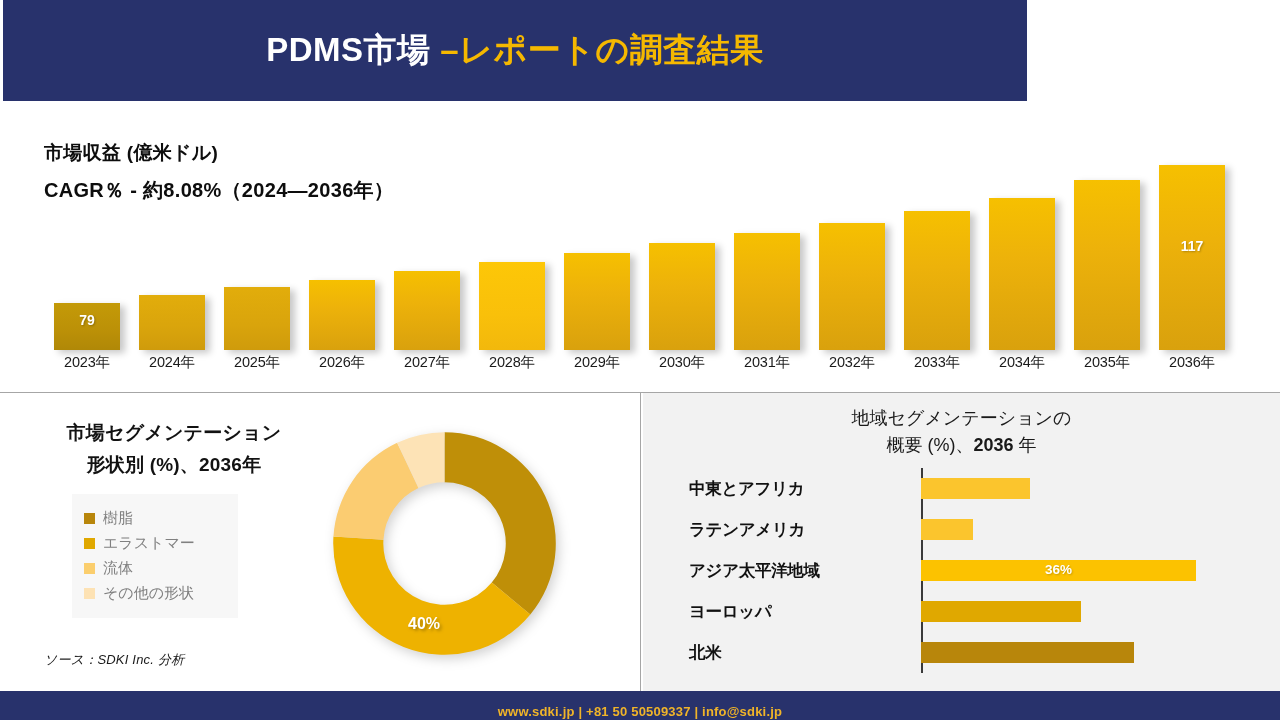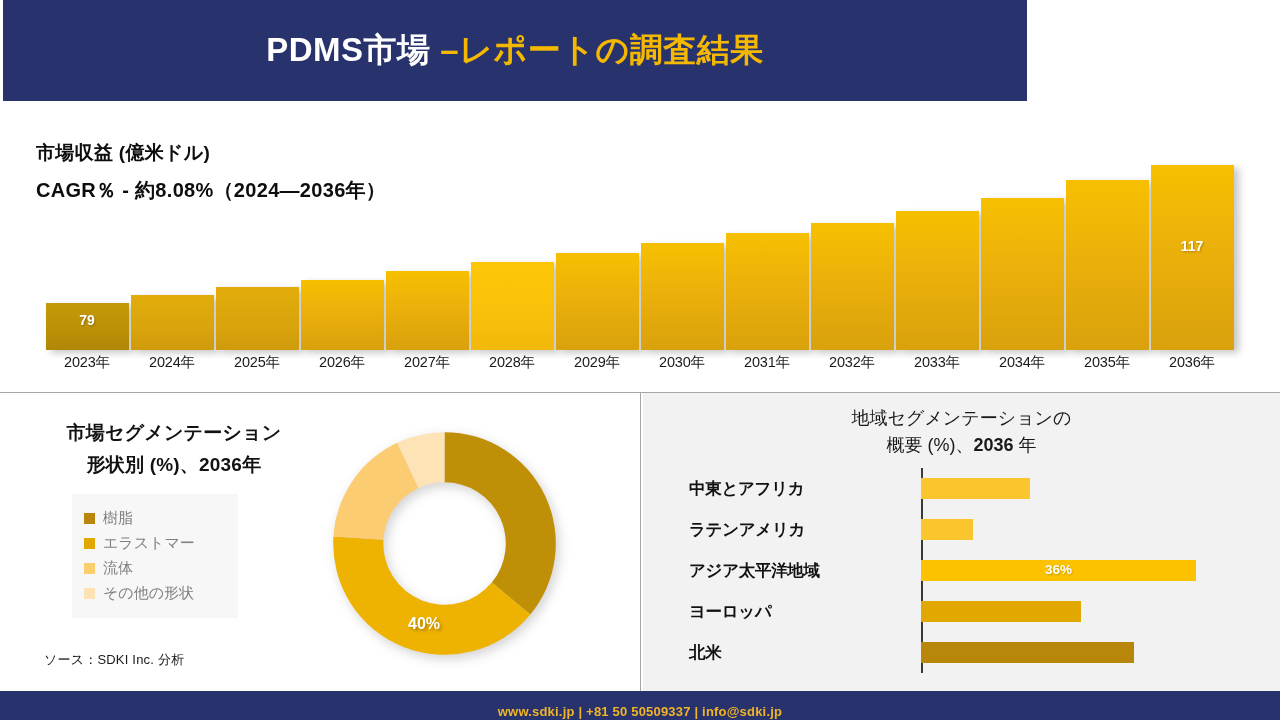--- a/index.html
+++ b/index.html
@@ -18,39 +18,39 @@
     display: flex; align-items: center; justify-content: center;
   }
   #header-title {
     font-size: 33px; font-weight: bold; letter-spacing: .5px; white-space: nowrap;
   }
   #header-title .t-white { color: #ffffff; }
   #header-title .t-gold  { color: #f5b800; }
 
   
   #revenue-block { position: absolute; left: 0; top: 101px; width: 1280px; height: 291px; }
-  #revenue-caption { position: absolute; left: 36px; top: 41px; }
+  #revenue-caption { position: absolute; left: 44px; top: 41px; }
   #revenue-caption .line1 {
     font-size: 19px; font-weight: bold; color: #0d0d0d; line-height: 22px; letter-spacing: .3px;
   }
   #revenue-caption .line2 {
     font-size: 20px; font-weight: bold; color: #0d0d0d; margin-top: 13px; letter-spacing: .3px;
   }
 
   #bar-chart {
     position: absolute; left: 52px; top: 20px; width: 1175px; height: 266px;
   }
   #bar-plot {
     position: absolute; left: 0; top: 0; right: 0; height: 229px;
     display: flex; align-items: flex-end; justify-content: space-between;
   }
   .bar-col { position: relative; width: 70px; height: 100%;
              display: flex; flex-direction: column; justify-content: flex-end; align-items: center; }
   .bar {
-    width: 83px; position: relative;
+    width: 66px; position: relative;
     background: linear-gradient(180deg, #f6c000 0%, #edb20a 40%, #d9a10d 100%);
     box-shadow: 5px 3px 7px rgba(0,0,0,0.22);
   }
   .bar.shade-dark  { background: linear-gradient(180deg, #c49a08 0%, #bb9007 60%, #b08807 100%); }
   .bar.shade-mid   { background: linear-gradient(180deg, #e2ad0b 0%, #d9a40c 60%, #cf9b0c 100%); }
   .bar.shade-bright{ background: linear-gradient(180deg, #fdc707 0%, #f9c00a 60%, #f2b80c 100%); }
   .bar-value {
     position: absolute; left: 0; right: 0; text-align: center;
     color: #ffffff; font-size: 14px; font-weight: bold;
     text-shadow: 1px 1px 2px rgba(0,0,0,.25);
@@ -84,21 +84,21 @@
   .legend-label { font-size: 15px; color: #808080; white-space: nowrap; }
   #donut-wrap { position: absolute; left: 312px; top: 18px; width: 265px; height: 265px; }
   #donut-svg { width: 265px; height: 265px; filter: drop-shadow(3px 4px 6px rgba(0,0,0,.18)); }
   #donut-value {
     position: absolute; left: 96px; top: 204px;
     background: transparent; color: #ffffff; font-size: 16px; font-weight: bold;
     text-shadow: 2px 2px 3px rgba(120,90,0,.55);
   }
   #source-note {
     position: absolute; left: 44px; top: 258px;
-    font-size: 13px; color: #1a1a1a; letter-spacing: .2px;
+    font-size: 13px; font-style: italic; color: #1a1a1a; letter-spacing: .2px;
   }
 
   
   #region-block {
     position: absolute; left: 643px; top: 393px; width: 637px; height: 298px; background: #f2f2f2;
   }
   #region-title {
     position: absolute; left: 0; right: 0; top: 12px; text-align: center;
     font-size: 18px; color: #1a1a1a; line-height: 27px;
   }

